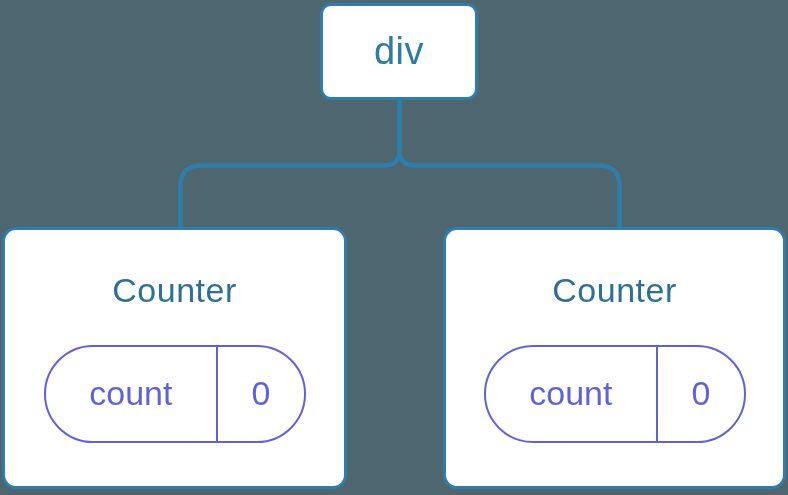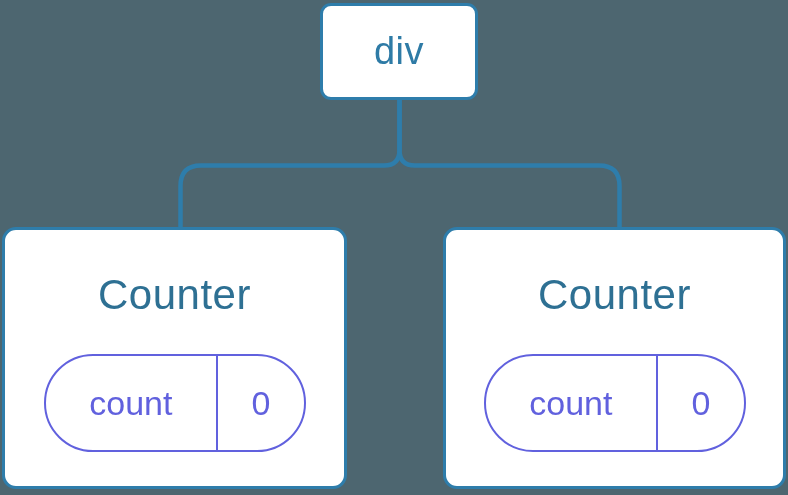--- a/index.html
+++ b/index.html
@@ -54,21 +54,21 @@
     border-radius: 14px;
     display: flex;
     flex-direction: column;
     align-items: center;
   }
   .card.left  { left: 2px;   width: 345px; }
   .card.right { left: 443px; width: 343px; }
 
   .card-title {
     margin-top: 40px;
-    font-size: 42px;
+    font-size: 34px;
     font-weight: 500;
     color: var(--card-title, #2E7093);
     line-height: 1.2;
     letter-spacing: 0.5px;
   }
 
   .state-pill {
     margin-top: 34px;
     width: 262px;
     height: 98px;

